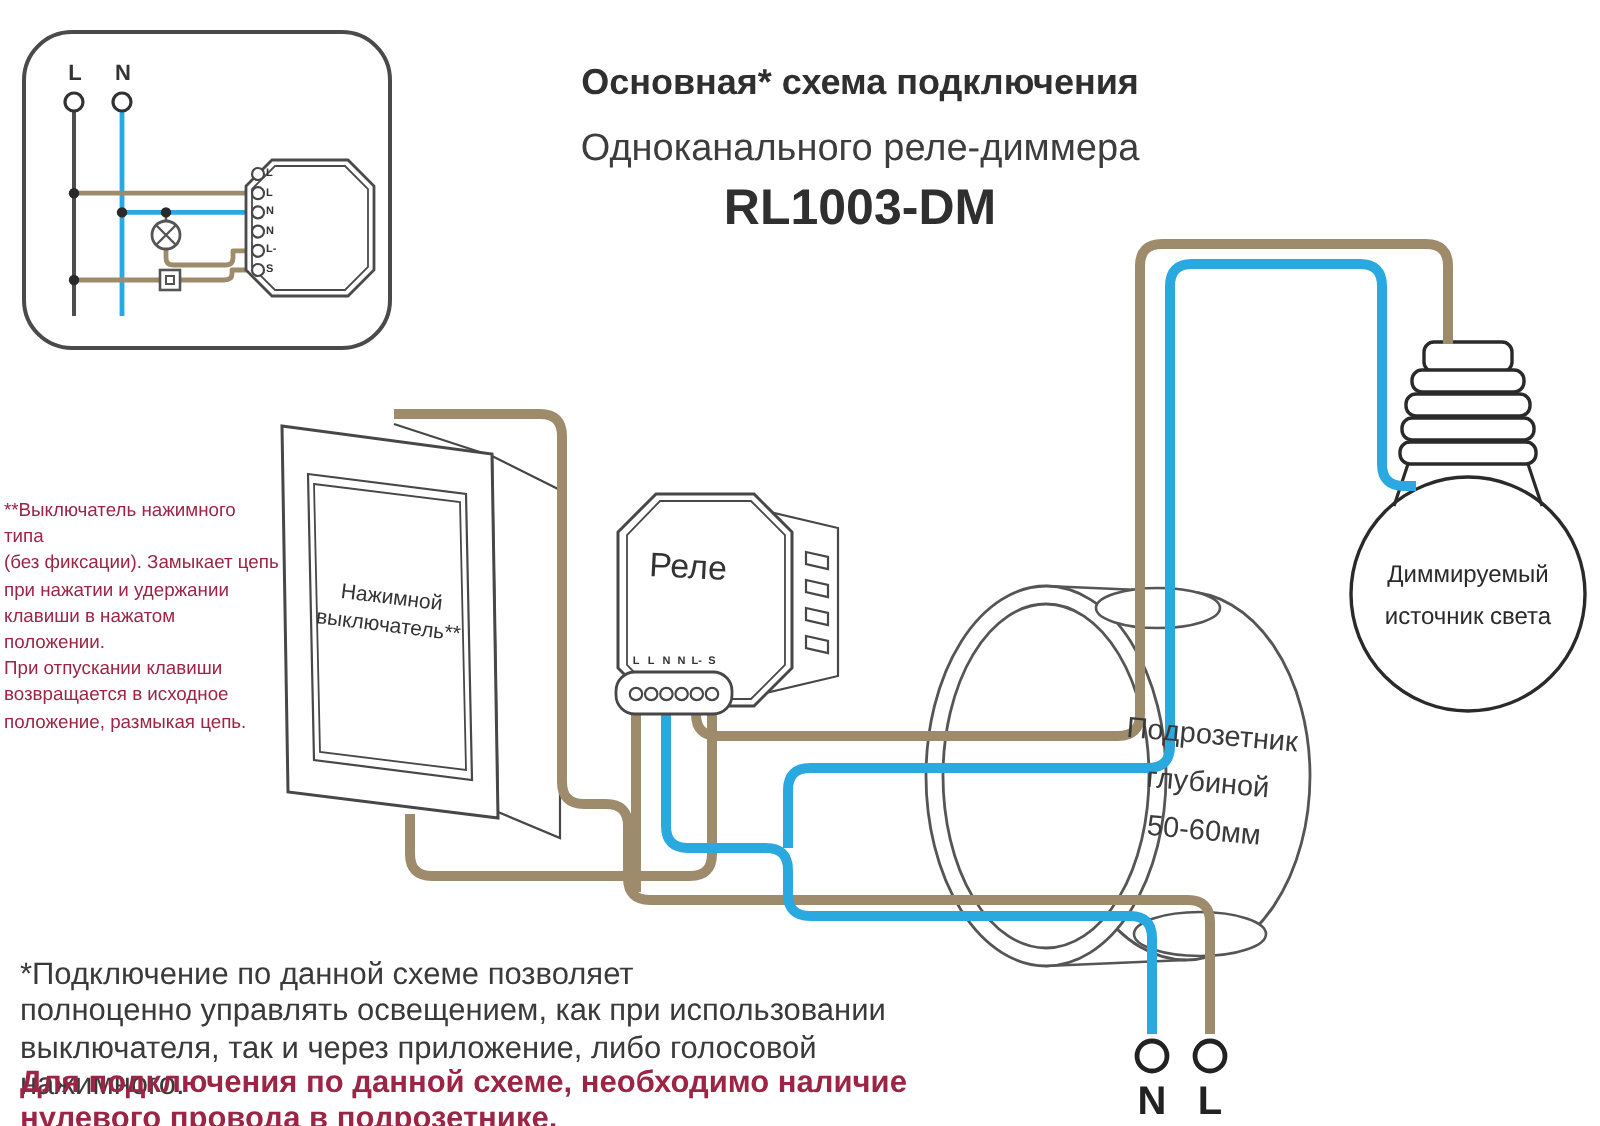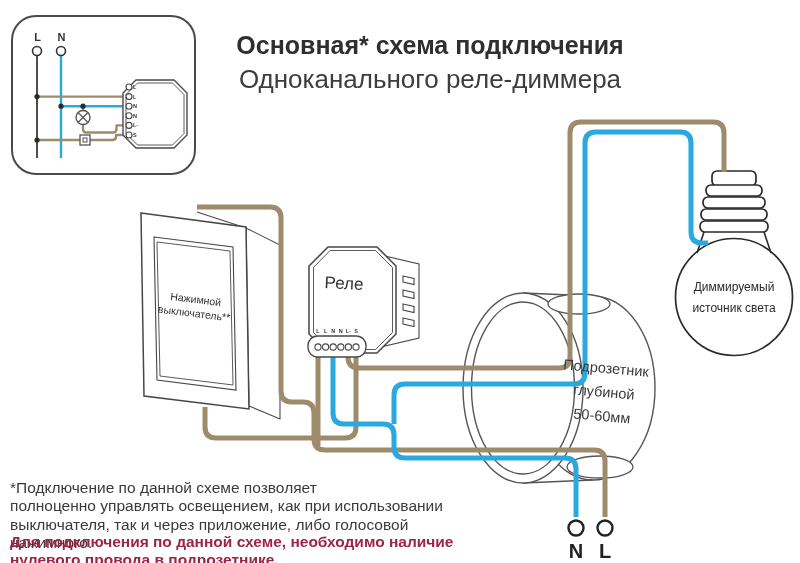--- a/index.html
+++ b/index.html
@@ -18,22 +18,22 @@
   .ib{stroke:var(--wire-brown,#9e8b6b);stroke-width:2.4;}
   .iu{stroke:var(--wire-blue,#2aa9e0);stroke-width:2.4;}
   .ig{stroke:#4d4d4d;stroke-width:2;}
   
   .ol{fill:#fff;stroke:var(--outline,#474747);stroke-width:1.5;}
   .ol-thin{fill:#fff;stroke:var(--outline,#474747);stroke-width:1.1;}
   .ol-none{fill:none;stroke:var(--outline,#474747);stroke-width:0.9;}
   .dark{fill:#fff;stroke:#2a2a2a;stroke-width:1.7;}
   .dot{fill:#2a2a2a;stroke:none;}
   
-  .title1{left:150px;top:31px;width:560px;font-size:25px;font-weight:700;color:#2f2f2f;}
-  .title2{left:150px;top:64px;width:560px;font-size:26px;color:#3d3d3d;}
+  .title1{left:150px;top:31px;width:560px;font-size:18px;font-weight:700;color:#2f2f2f;}
+  .title2{left:150px;top:64px;width:560px;font-size:19px;color:#3d3d3d;}
   .title3{left:150px;top:90px;width:560px;font-size:25px;font-weight:700;color:#2f2f2f;}
   .left-note{left:2px;top:248px;width:138px;font-size:9.4px;line-height:13.2px;color:var(--accent-red,#9c2444);}
   .switch-label{left:128px;top:292px;width:134px;font-size:10.5px;line-height:14px;color:#333;transform:rotate(7deg);}
   .relay-label{left:315px;top:274px;width:58px;font-size:17px;color:#333;transform:rotate(3deg);}
   .term-tiny{position:absolute;width:10px;font-size:5.5px;font-weight:700;color:#333;text-align:center;top:328px;}
   .box-label{left:545px;top:356px;width:118px;font-size:14.5px;line-height:24px;color:#3a3a3a;transform:rotate(5deg);}
   .bulb-label{left:670px;top:277px;width:128px;font-size:12px;line-height:21px;color:#2a2a2a;}
   .mains-label{position:absolute;top:540px;width:24px;text-align:center;font-size:20px;font-weight:700;color:#222;}
   .footer-note{left:10px;top:479px;width:480px;font-size:15.5px;line-height:18.3px;color:#3a3a3a;}
   .footer-warning{left:10px;top:533px;width:480px;font-size:15.5px;line-height:18.3px;font-weight:700;color:var(--accent-red,#9c2444);}
@@ -147,21 +147,29 @@
       <circle cx="325.6" cy="347" r="3.1" class="ol-thin"></circle>
       <circle cx="333.2" cy="347" r="3.1" class="ol-thin"></circle>
       <circle cx="340.8" cy="347" r="3.1" class="ol-thin"></circle>
       <circle cx="348.4" cy="347" r="3.1" class="ol-thin"></circle>
       <circle cx="356" cy="347" r="3.1" class="ol-thin"></circle>
     </g>
   </svg>
 
   <div class="txt title1 center">Основная* схема подключения</div>
   <div class="txt title2 center">Одноканального реле-диммера</div>
-
+  <div class="txt title3 center">RL1003-DM</div>
+
+  <div class="txt left-note">**Выключатель нажимного типа
+(без фиксации). Замыкает цепь
+при нажатии и удержании
+клавиши в нажатом положении.
+При отпускании клавиши
+возвращается в исходное
+положение, размыкая цепь.</div>
 
   <div class="txt switch-label center">Нажимной
 выключатель**</div>
 
   <div class="txt relay-label center">Реле</div>
   <span class="term-tiny" style="left:313px;">L</span>
   <span class="term-tiny" style="left:320.6px;">L</span>
   <span class="term-tiny" style="left:328.2px;">N</span>
   <span class="term-tiny" style="left:335.8px;">N</span>
   <span class="term-tiny" style="left:343.4px;">L-</span>

